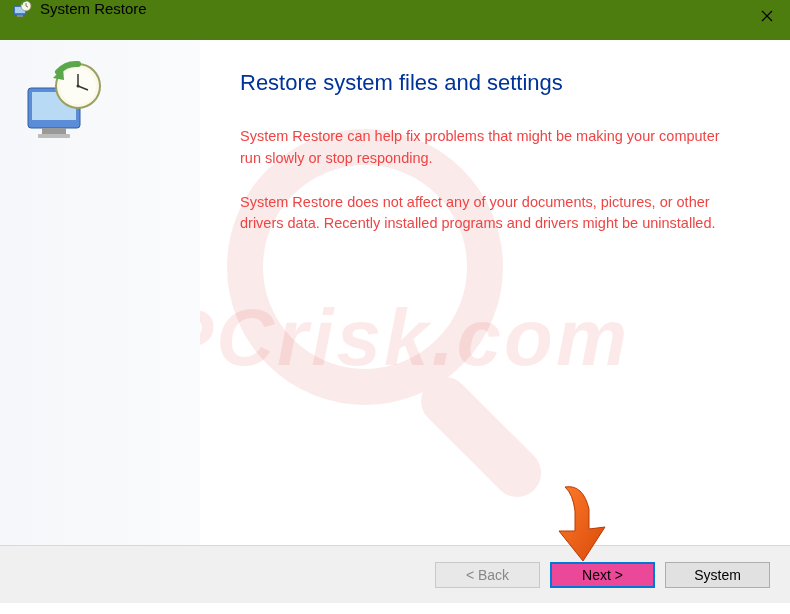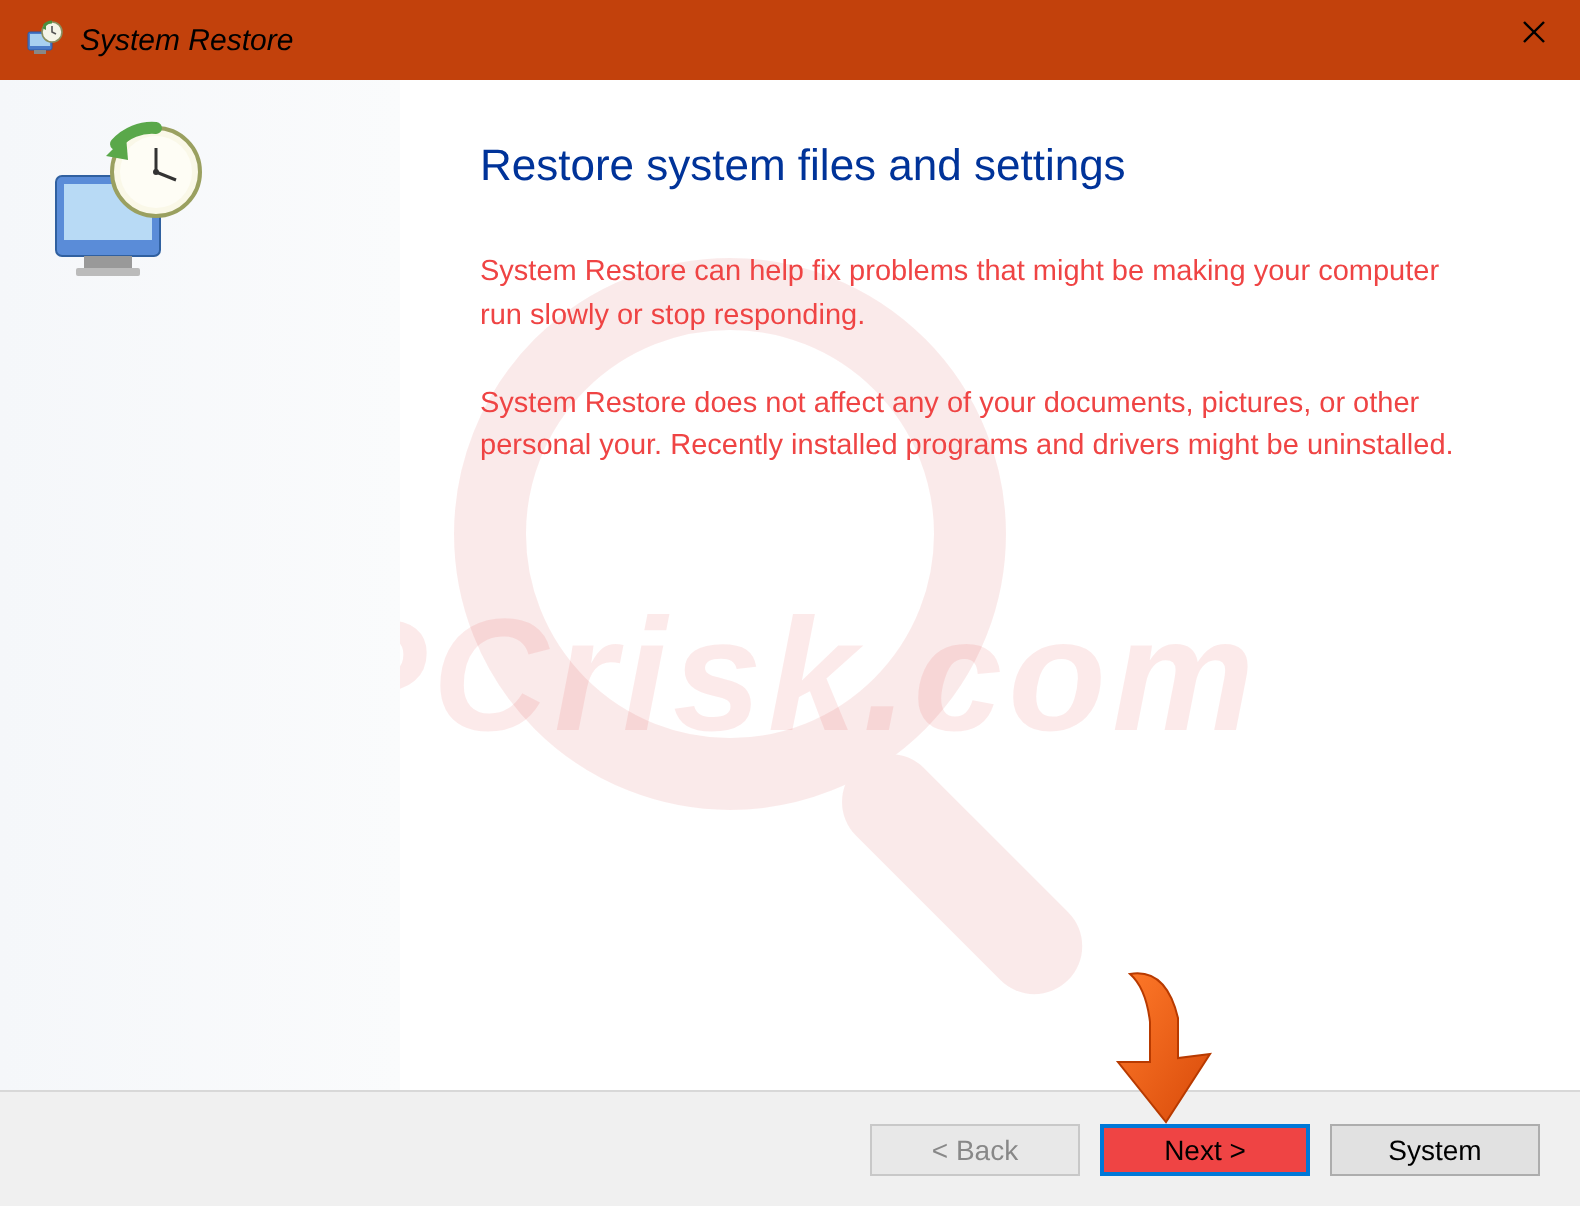--- a/index.html
+++ b/index.html
@@ -13,24 +13,23 @@
     }
     .window {
       width: 790px;
       height: 614px;
       background: #fff;
       position: relative;
     }
     .titlebar {
       height: 40px;
       display: flex;
-      align-items: center;
+      align-items: flex-start;
       padding: 0 12px;
-      background: #c2410c;
-      font-style: italic;
+      background: #4d7c0f;
     }
     .titlebar-icon {
       width: 20px;
       height: 20px;
       margin-right: 8px;
       display: flex;
       align-items: center;
       justify-content: center;
     }
     .titlebar-title {
@@ -108,21 +107,21 @@
       padding: 0 12px;
     }
     .btn:disabled {
       color: #888;
       cursor: default;
       background: #e8e8e8;
       border-color: #c8c8c8;
     }
     .btn.primary {
       border: 2px solid #0078d7;
-      background: #ef4444;
+      background: #ec4899;
     }
     .watermark {
       position: absolute;
       top: 50%;
       left: 50%;
       transform: translate(-50%, -50%);
       pointer-events: none;
       opacity: 0.08;
       z-index: 0;
     }
@@ -202,21 +201,21 @@
 
           <path d="M 38 12 A 24 24 0 0 1 58 4" stroke="#5aa84a" stroke-width="6" fill="none" stroke-linecap="round"></path>
           <polygon points="33,18 43,8 44,20" fill="#5aa84a"></polygon>
         </svg>
       </div>
     </div>
 
     <div class="main-content">
       <h1 class="heading">Restore system files and settings</h1>
       <p class="body-text">System Restore can help fix problems that might be making your computer run slowly or stop responding.</p>
-      <p class="body-text">System Restore does not affect any of your documents, pictures, or other personal your. Recently installed programs and drivers might be uninstalled.</p>
+      <p class="body-text">System Restore does not affect any of your documents, pictures, or other drivers data. Recently installed programs and drivers might be uninstalled.</p>
     </div>
   </div>
 
   <svg class="arrow-annotation" viewBox="0 0 70 90">
     <defs>
       <linearGradient id="arrg" x1="0" y1="0" x2="1" y2="1">
         <stop offset="0" stop-color="#ff7a2a"></stop>
         <stop offset="1" stop-color="#d84a0a"></stop>
       </linearGradient>
     </defs>

